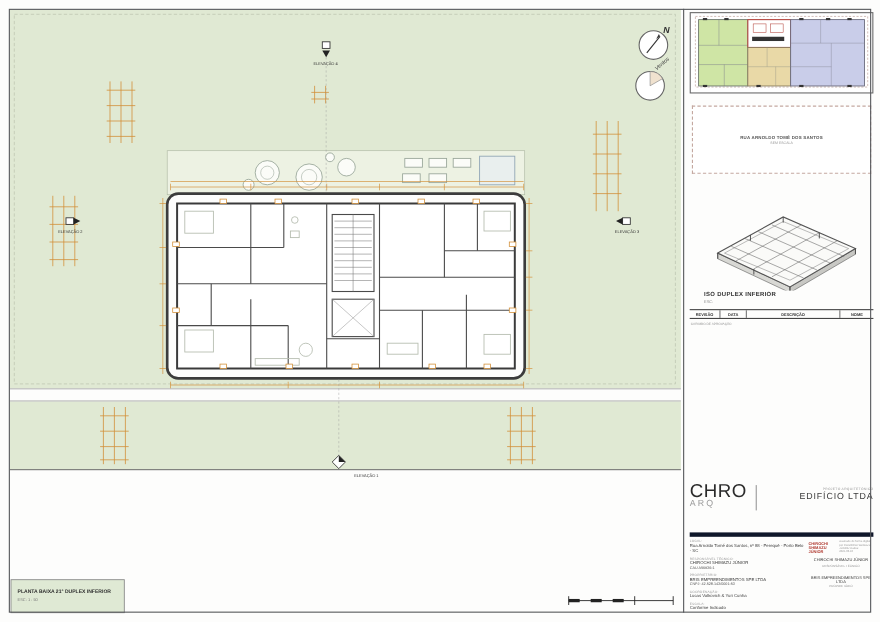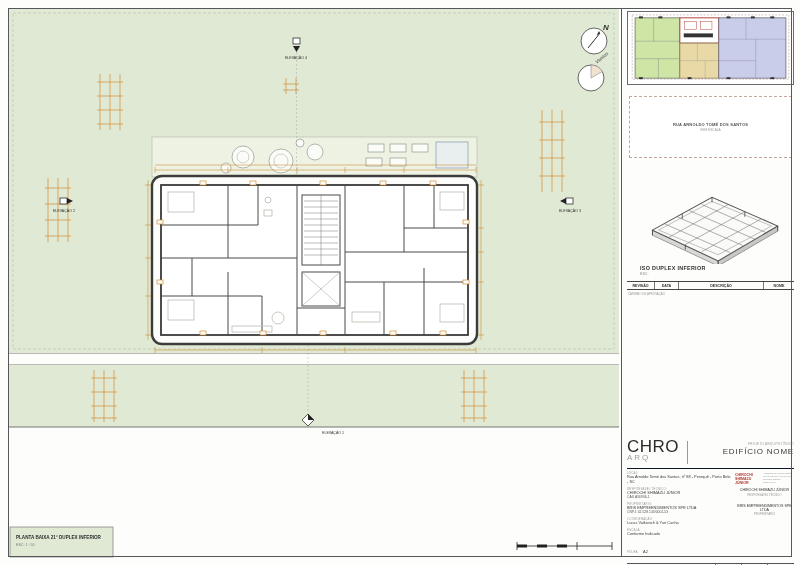--- a/index.html
+++ b/index.html
@@ -18,21 +18,21 @@
   .iso-title { left:640px; top:265px; width:150px; font-size:5.4px; font-weight:bold; color:#333; letter-spacing:.3px; }
   .iso-scale { left:640px; top:272px; width:150px; font-size:3.6px; color:#888; }
   .rev-table { left:627px; top:281px; width:167px; height:9px; display:flex;
                border-top:1px solid #444; border-bottom:1px solid #444; }
   .rev-cell { font-size:3.6px; font-weight:bold; color:#333; display:flex; align-items:center; justify-content:center;
               border-right:1px solid #777; }
   .rev-cell:last-child { border-right:none; }
   .rev-note { left:628px; top:292px; font-size:2.9px; color:#999; }
   
   .tblock { left:627px; top:440px; width:167px; }
-  .tb-head { display:flex; align-items:flex-start; border-bottom:1px solid #0f172a; padding-bottom:4px; }
+  .tb-head { display:flex; align-items:flex-start; border-bottom:4px solid #0f172a; padding-bottom:20px; }
   .logo-main { font-size:17px; font-weight:500; color:#2b2b2b; letter-spacing:.5px; line-height:14px; }
   .logo-sub { font-size:8px; color:#9a9a9a; letter-spacing:2px; line-height:8px; }
   .logo-bar { width:1px; background:#999; height:23px; margin:1px 6px 0 8px; }
   .tb-project { flex:1; text-align:right; padding-top:2px; }
   .tb-project-label { font-size:3px; color:#999; letter-spacing:.3px; }
   .tb-project-name { font-size:8px; color:#3a3a3a; letter-spacing:.8px; margin-top:1px; }
   .tb-body { display:flex; margin-top:2px; }
   .tb-fields { width:104px; }
   .fld { margin-bottom:2.5px; }
   .fld-label { font-size:2.9px; color:#9a9a9a; letter-spacing:.2px; }
@@ -387,21 +387,21 @@
 
   <div class="abs tblock">
     <div class="tb-head">
       <div>
         <div class="logo-main">CHRO</div>
         <div class="logo-sub">ARQ</div>
       </div>
       <div class="logo-bar"></div>
       <div class="tb-project">
         <div class="tb-project-label">PROJETO ARQUITETÔNICO</div>
-        <div class="tb-project-name">EDIFÍCIO NOME</div>
+        <div class="tb-project-name">EDIFÍCIO LTDA</div>
       </div>
     </div>
 
     <div class="tb-body">
       <div class="tb-fields">
         <div class="fld">
           <div class="fld-label">LOCAL:</div>
           <div class="fld-value">Rua Arnoldo Tomé dos Santos, nº 88 - Perequê - Porto Belo - SC</div>
         </div>
         <div class="fld">

